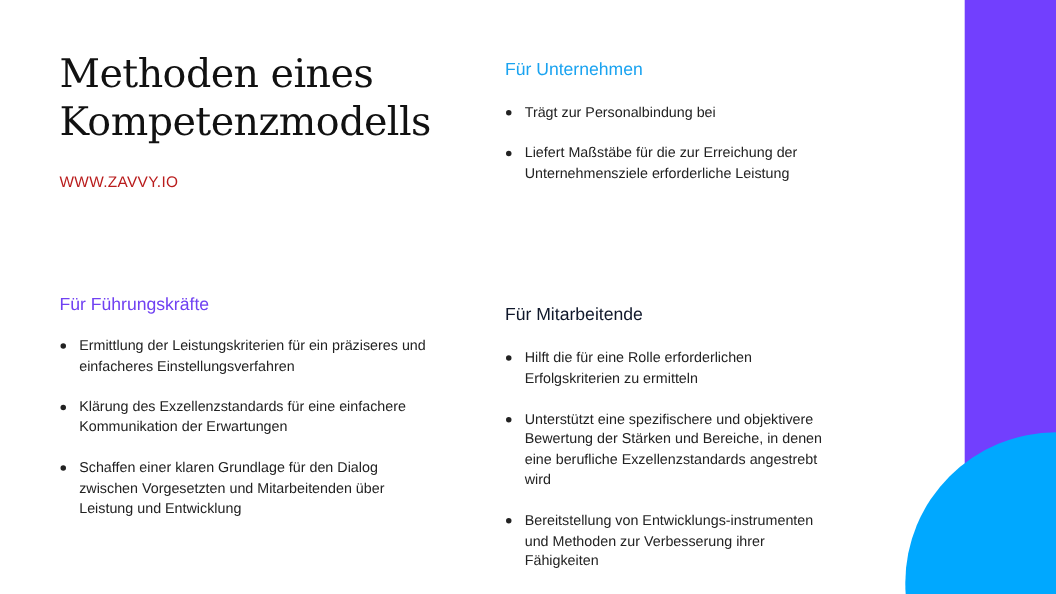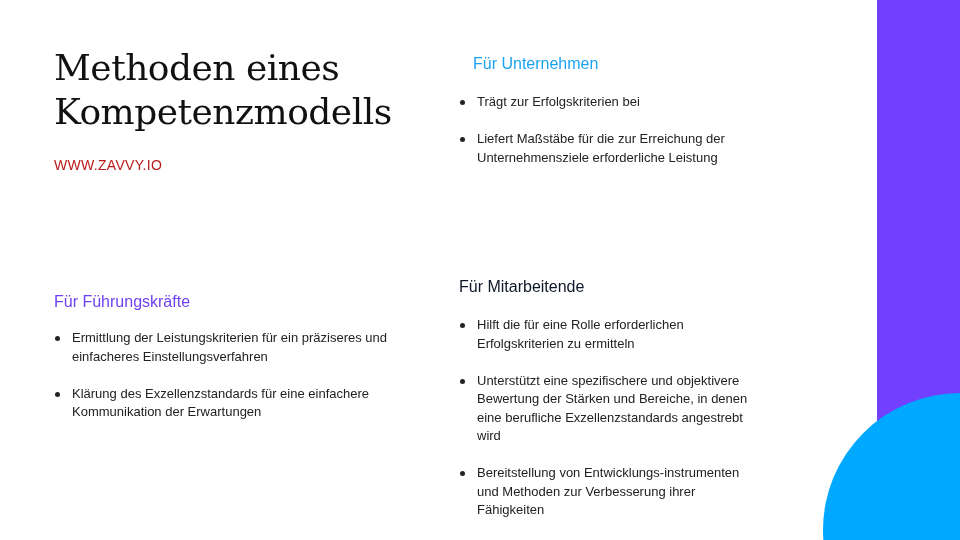--- a/index.html
+++ b/index.html
@@ -26,25 +26,25 @@
     .section ul { list-style: none; margin: 0; padding: 0; }
     .section li {
       position: relative; padding-left: 18px;
       font-size: 13px; line-height: 18.5px; color: #222222;
     }
     .section li::before {
       content: ""; position: absolute; left: 1px; top: 7px;
       width: 5px; height: 5px; border-radius: 50%; background: #222;
     }
     .sec-unternehmen { left: 459px; top: 54px; width: 300px; }
-    .sec-unternehmen h2 { color: #1aa3f0; margin-left: 14px; }
+    .sec-unternehmen h2 { color: #1aa3f0; }
     .sec-unternehmen ul { margin-top: 19px; }
     .sec-unternehmen li { margin-bottom: 18.5px; }
 
-    .sec-fuehrung { left: 54px; top: 292px; width: 340px; }
+    .sec-fuehrung { left: 54px; top: 268px; width: 340px; }
     .sec-fuehrung h2 { color: #7041f2; }
     .sec-fuehrung ul { margin-top: 17px; }
     .sec-fuehrung li { margin-bottom: 18.5px; }
 
     .sec-mitarbeitende { left: 459px; top: 277px; width: 300px; }
     .sec-mitarbeitende h2 { color: #0f172a; }
     .sec-mitarbeitende ul { margin-top: 19px; }
     .sec-mitarbeitende li { margin-bottom: 18.5px; }
 
     .deco-bar {
@@ -58,30 +58,31 @@
   </style>
 </head>
 <body>
 
 <h1 class="title">Methoden eines Kompetenzmodells</h1>
 <div class="site">WWW.ZAVVY.IO</div>
 
 <div class="section sec-unternehmen">
   <h2>Für Unternehmen</h2>
   <ul>
-    <li>Trägt zur Erfolgskriterien bei</li>
+    <li>Trägt zur Personalbindung bei</li>
     <li>Liefert Maßstäbe für die zur Erreichung der Unternehmensziele erforderliche Leistung</li>
   </ul>
 </div>
 
 <div class="section sec-fuehrung">
   <h2>Für Führungskräfte</h2>
   <ul>
     <li>Ermittlung der Leistungskriterien für ein präziseres und einfacheres Einstellungsverfahren</li>
     <li>Klärung des Exzellenzstandards für eine einfachere Kommunikation der Erwartungen</li>
+    <li>Schaffen einer klaren Grundlage für den Dialog zwischen Vorgesetzten und Mitarbeitenden über Leistung und Entwicklung</li>
   </ul>
 </div>
 
 <div class="section sec-mitarbeitende">
   <h2>Für Mitarbeitende</h2>
   <ul>
     <li>Hilft die für eine Rolle erforderlichen Erfolgskriterien zu ermitteln</li>
     <li>Unterstützt eine spezifischere und objektivere Bewertung der Stärken und Bereiche, in denen eine berufliche Exzellenzstandards angestrebt wird</li>
     <li>Bereitstellung von Entwicklungs-instrumenten und Methoden zur Verbesserung ihrer Fähigkeiten</li>
   </ul>

